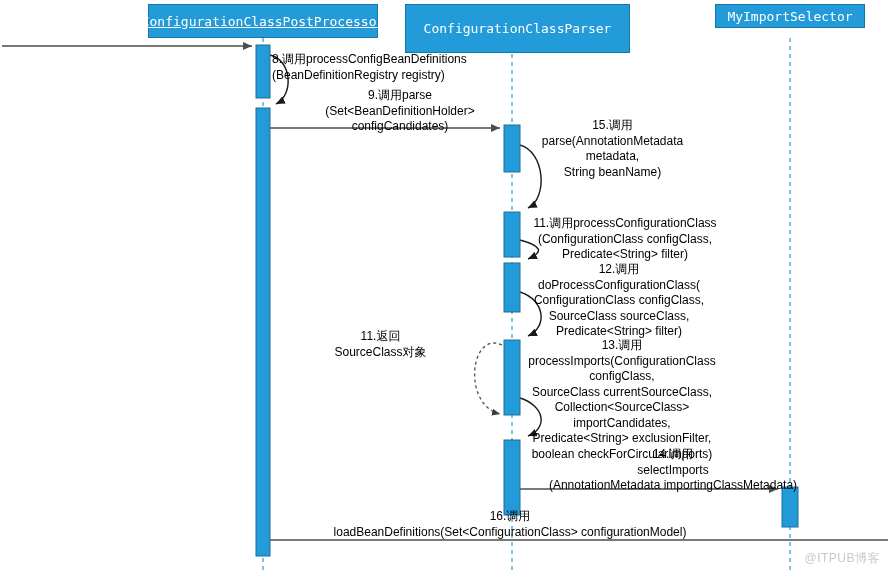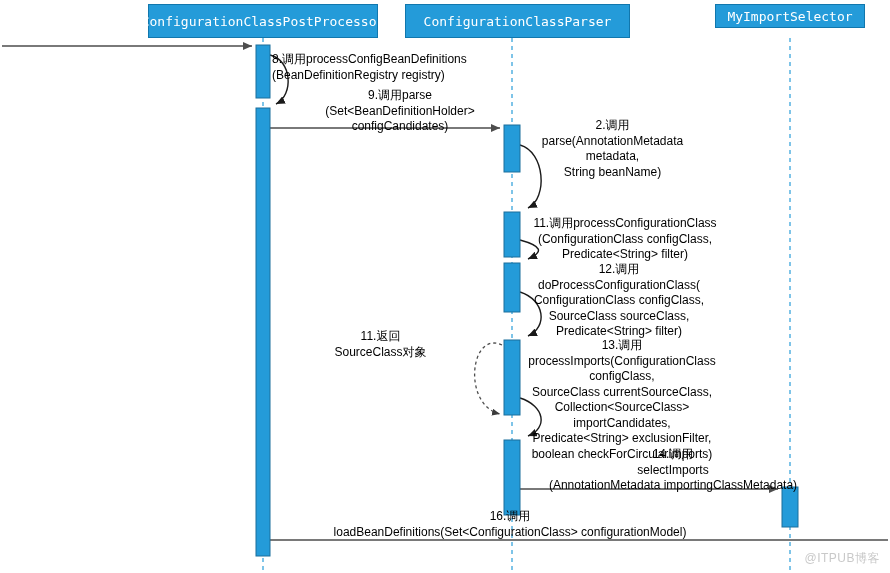--- a/index.html
+++ b/index.html
@@ -144,34 +144,34 @@
       <rect x="504" y="340" width="16" height="75" fill="#249bd9" stroke="#1b6f9c" stroke-width="1"></rect>
     </g>
     <g>
       <rect x="504" y="440" width="16" height="75" fill="#249bd9" stroke="#1b6f9c" stroke-width="1"></rect>
     </g>
     <g>
       <rect x="782" y="487" width="16" height="40" fill="#249bd9" stroke="#1b6f9c" stroke-width="1"></rect>
     </g>
   </svg>
 
-  <div class="participant-box" style="left:148px; top:4px; width:230px; height:34px;">ConfigurationClassPostProcessor</div>
-
-  <div class="participant-box" style="left:405px; top:4px; width:225px; height:34px;">ConfigurationClassParser</div>
+  <div class="participant-box" style="left:148px; top:4px; width:230px; height:34px;text-decoration:underline;">ConfigurationClassPostProcessor</div>
+
+  <div class="participant-box" style="left:405px; top:4px; width:225px; height:49px;">ConfigurationClassParser</div>
 
   <div class="participant-box" style="left:715px; top:4px; width:150px; height:24px;">MyImportSelector</div>
 
   <div class="msg-label" style="left:272px; top:52px; width:210px; text-align:left;">8.调用processConfigBeanDefinitions
 (BeanDefinitionRegistry registry)</div>
 
   <div class="msg-label" style="left:290px; top:88px; width:220px; text-align:center;">9.调用parse
 (Set&lt;BeanDefinitionHolder&gt;
 configCandidates)</div>
 
-  <div class="msg-label" style="left:505px; top:118px; width:215px; text-align:center;">2.调用
+  <div class="msg-label" style="left:505px; top:118px; width:215px; text-align:center;">15.调用
 parse(AnnotationMetadata
 metadata,
 String beanName)</div>
 
   <div class="msg-label" style="left:510px; top:216px; width:230px; text-align:center;">11.调用processConfigurationClass
 (ConfigurationClass configClass,
 Predicate&lt;String&gt; filter)</div>
 
   <div class="msg-label" style="left:508px; top:262px; width:222px; text-align:center;">12.调用
 doProcessConfigurationClass(

